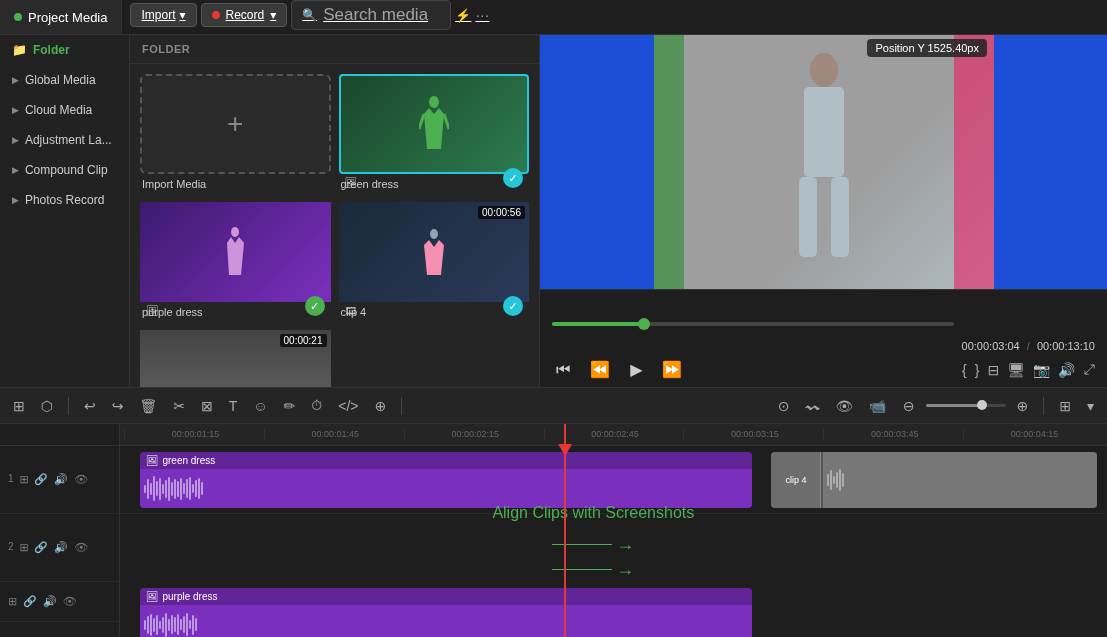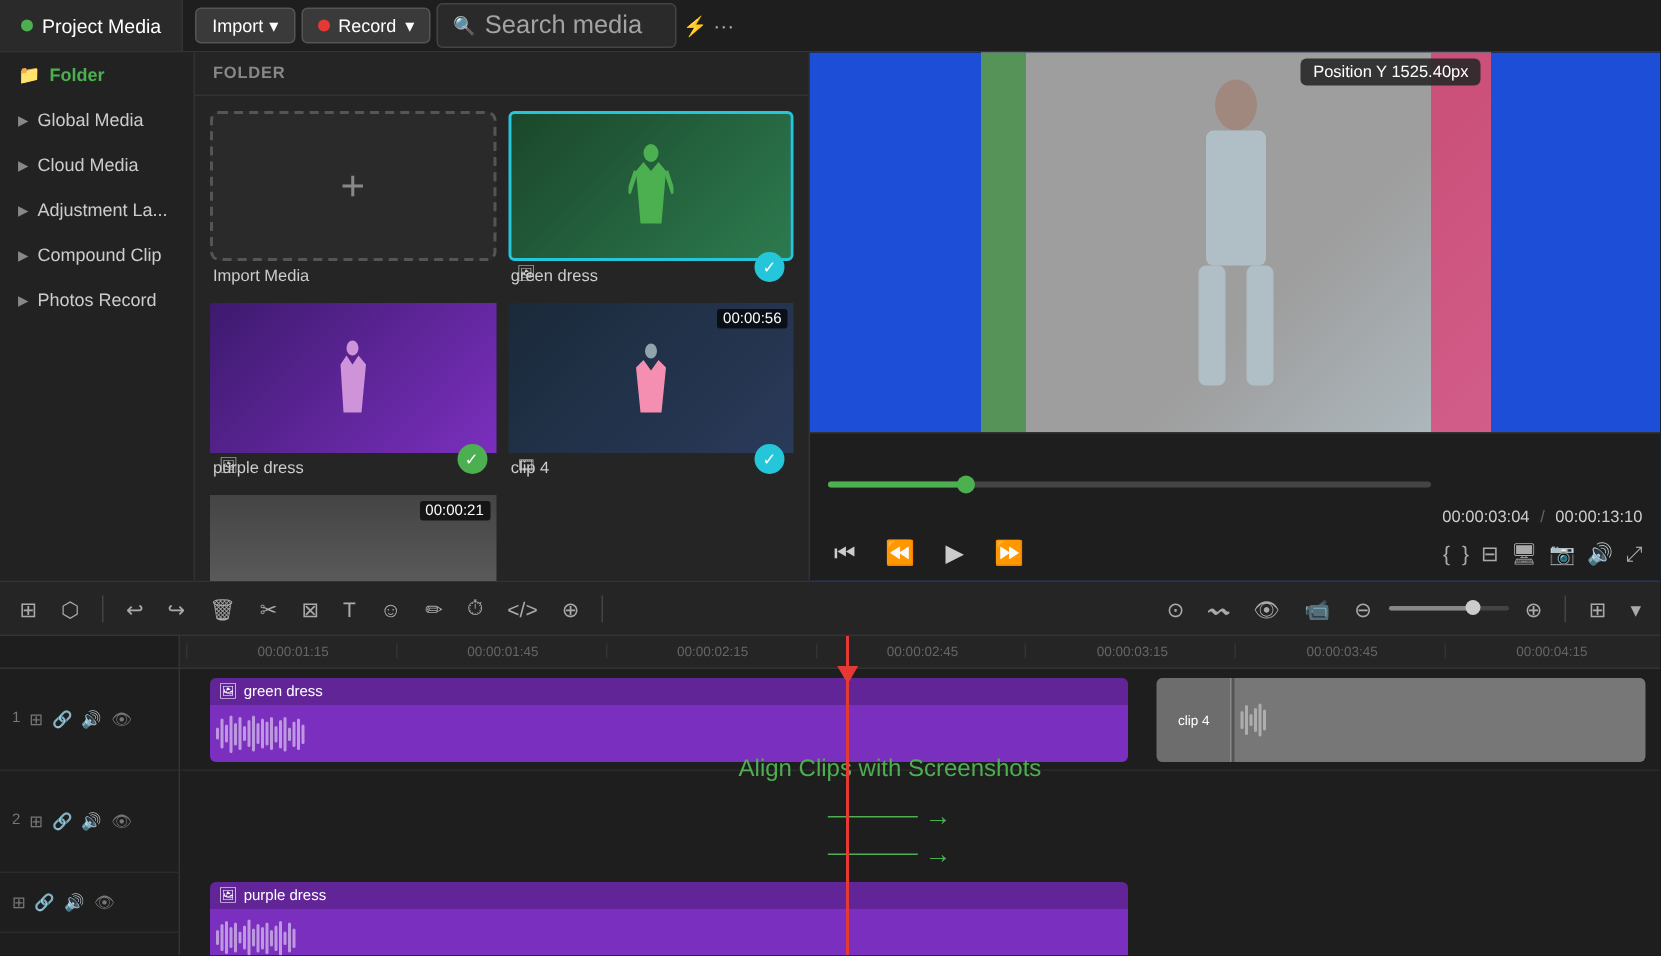--- a/index.html
+++ b/index.html
@@ -1,22 +1,22 @@
 <!DOCTYPE html>
 <html><head>
   <meta charset="utf-8">
   <style>
     * { margin: 0; padding: 0; box-sizing: border-box; }
     body { width: 1107px; height: 637px; background: #1a1a1a; color: #fff; font-family: -apple-system, BlinkMacSystemFont, 'Segoe UI', sans-serif; font-size: 12px; overflow: hidden; display: flex; flex-direction: column; }
 
     
-    .top-bar { display: flex; align-items: center; height: 35px; background: #1e1e1e; border-bottom: 1px solid #333; flex-shrink: 0; }
+    .top-bar { display: flex; align-items: flex-start; height: 35px; background: #1e1e1e; border-bottom: 1px solid #333; flex-shrink: 0; }
     .project-media-tab { display: flex; align-items: center; gap: 6px; padding: 0 14px; height: 100%; background: #2a2a2a; border-right: 1px solid #333; font-size: 13px; font-weight: 500; color: #fff; }
     .project-media-tab .dot { width: 8px; height: 8px; background: #4caf50; border-radius: 50%; }
-    .top-actions { display: flex; align-items: center; gap: 4px; padding: 0 8px; }
+    .top-actions { display: flex; align-items: center; gap: 4px; padding: 0 8px; text-decoration: underline; }
     .btn-import { display: flex; align-items: center; gap: 4px; padding: 4px 10px; background: #3a3a3a; border: 1px solid #555; border-radius: 4px; color: #fff; cursor: pointer; font-size: 12px; }
     .btn-record { display: flex; align-items: center; gap: 6px; padding: 4px 10px; background: #3a3a3a; border: 1px solid #555; border-radius: 4px; color: #fff; cursor: pointer; font-size: 12px; }
     .record-dot { width: 8px; height: 8px; background: #e53935; border-radius: 50%; }
     .search-bar { display: flex; align-items: center; gap: 6px; padding: 4px 10px; background: #2a2a2a; border: 1px solid #444; border-radius: 4px; color: #aaa; width: 160px; }
 
     
     .main-area { display: flex; flex: 1; overflow: hidden; }
 
     
     .left-sidebar { width: 130px; background: #222; border-right: 1px solid #333; display: flex; flex-direction: column; flex-shrink: 0; }

